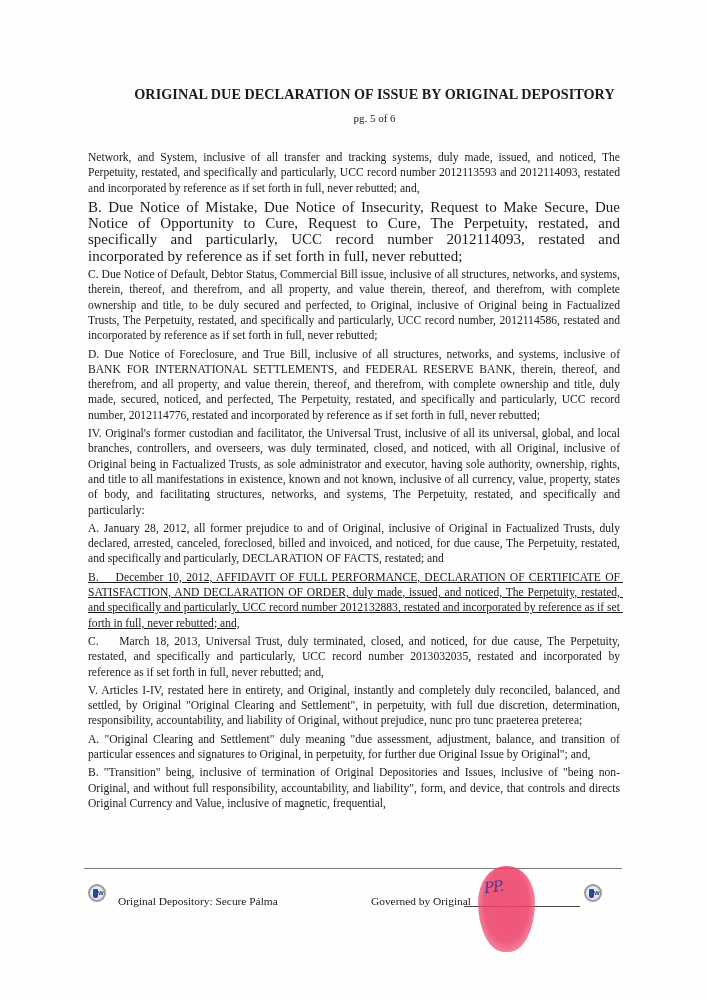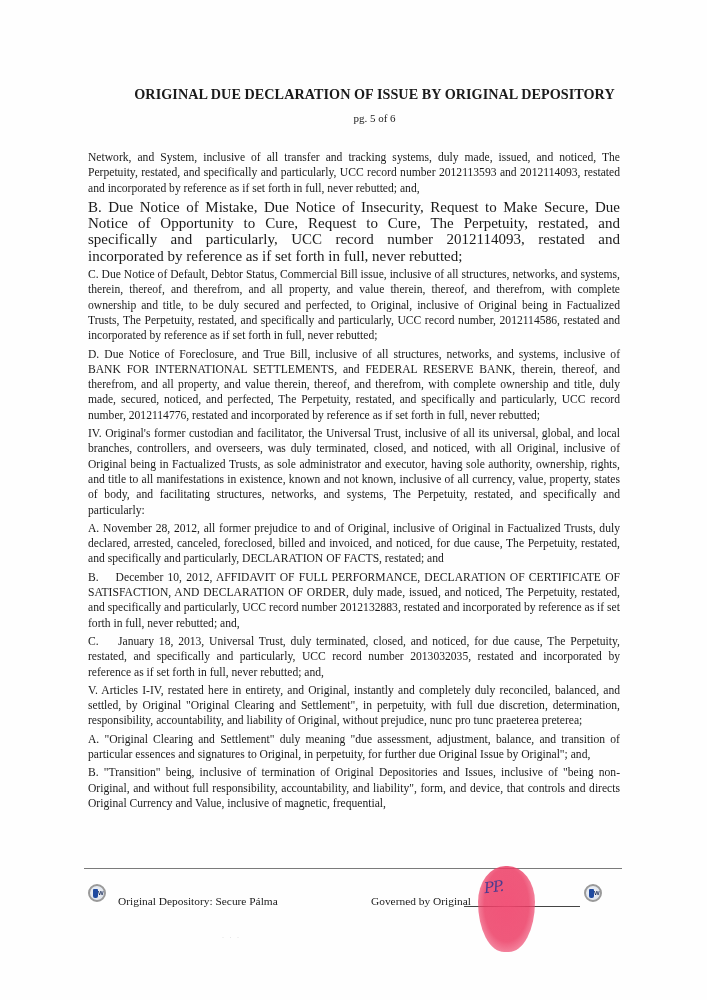--- a/index.html
+++ b/index.html
@@ -160,23 +160,23 @@
     <p class="doc-title">ORIGINAL DUE DECLARATION OF ISSUE BY ORIGINAL DEPOSITORY</p>
     <p class="page-number">pg. 5 of 6</p>
   </div>
 
   <div class="body-text">
     <p class="para">Network, and System, inclusive of all transfer and tracking systems, duly made, issued, and noticed, The Perpetuity, restated, and specifically and particularly, UCC record number 2012113593 and 2012114093, restated and incorporated by reference as if set forth in full, never rebutted; and,</p>
     <p class="para larger">B. Due Notice of Mistake, Due Notice of Insecurity, Request to Make Secure, Due Notice of Opportunity to Cure, Request to Cure, The Perpetuity, restated, and specifically and particularly, UCC record number 2012114093, restated and incorporated by reference as if set forth in full, never rebutted;</p>
     <p class="para">C. Due Notice of Default, Debtor Status, Commercial Bill issue, inclusive of all structures, networks, and systems, therein, thereof, and therefrom, and all property, and value therein, thereof, and therefrom, with complete ownership and title, to be duly secured and perfected, to Original, inclusive of Original being in Factualized Trusts, The Perpetuity, restated, and specifically and particularly, UCC record number, 2012114586, restated and incorporated by reference as if set forth in full, never rebutted;</p>
     <p class="para">D. Due Notice of Foreclosure, and True Bill, inclusive of all structures, networks, and systems, inclusive of BANK FOR INTERNATIONAL SETTLEMENTS, and FEDERAL RESERVE BANK, therein, thereof, and therefrom, and all property, and value therein, thereof, and therefrom, with complete ownership and title, duly made, secured, noticed, and perfected, The Perpetuity, restated, and specifically and particularly, UCC record number, 2012114776, restated and incorporated by reference as if set forth in full, never rebutted;</p>
     <p class="para">IV. Original's former custodian and facilitator, the Universal Trust, inclusive of all its universal, global, and local branches, controllers, and overseers, was duly terminated, closed, and noticed, with all Original, inclusive of Original being in Factualized Trusts, as sole administrator and executor, having sole authority, ownership, rights, and title to all manifestations in existence, known and not known, inclusive of all currency, value, property, states of body, and facilitating structures, networks, and systems, The Perpetuity, restated, and specifically and particularly:</p>
-    <p class="para">A. November 28, 2012, all former prejudice to and of Original, inclusive of Original in Factualized Trusts, duly declared, arrested, canceled, foreclosed, billed and invoiced, and noticed, for due cause, The Perpetuity, restated, and specifically and particularly, DECLARATION OF FACTS, restated; and</p>
-    <p class="para" style="white-space: pre-wrap;">B.    December 10, 2012, AFFIDAVIT OF FULL PERFORMANCE, DECLARATION OF CERTIFICATE OF SATISFACTION, AND DECLARATION OF ORDER, duly made, issued, and noticed, The Perpetuity, restated, and specifically and particularly, UCC record number 2012132883, restated and incorporated by reference as if set forth in full, never rebutted; and,</p>
-    <p class="para" style="white-space: pre-wrap;">C.    January 18, 2013, Universal Trust, duly terminated, closed, and noticed, for due cause, The Perpetuity, restated, and specifically and particularly, UCC record number 2013032035, restated and incorporated by reference as if set forth in full, never rebutted; and,</p>
+    <p class="para">A. January 28, 2012, all former prejudice to and of Original, inclusive of Original in Factualized Trusts, duly declared, arrested, canceled, foreclosed, billed and invoiced, and noticed, for due cause, The Perpetuity, restated, and specifically and particularly, DECLARATION OF FACTS, restated; and</p>
+    <p class="para" style="white-space: pre-wrap; text-decoration: underline;">B.    December 10, 2012, AFFIDAVIT OF FULL PERFORMANCE, DECLARATION OF CERTIFICATE OF SATISFACTION, AND DECLARATION OF ORDER, duly made, issued, and noticed, The Perpetuity, restated, and specifically and particularly, UCC record number 2012132883, restated and incorporated by reference as if set forth in full, never rebutted; and,</p>
+    <p class="para" style="white-space: pre-wrap;">C.    March 18, 2013, Universal Trust, duly terminated, closed, and noticed, for due cause, The Perpetuity, restated, and specifically and particularly, UCC record number 2013032035, restated and incorporated by reference as if set forth in full, never rebutted; and,</p>
     <p class="para">V. Articles I-IV, restated here in entirety, and Original, instantly and completely duly reconciled, balanced, and settled, by Original "Original Clearing and Settlement", in perpetuity, with full due discretion, determination, responsibility, accountability, and liability of Original, without prejudice, nunc pro tunc praeterea preterea;</p>
     <p class="para">A. "Original Clearing and Settlement" duly meaning "due assessment, adjustment, balance, and transition of particular essences and signatures to Original, in perpetuity, for further due Original Issue by Original"; and,</p>
     <p class="para">B. "Transition" being, inclusive of termination of Original Depositories and Issues, inclusive of "being non-Original, and without full responsibility, accountability, and liability", form, and device, that controls and directs Original Currency and Value, inclusive of magnetic, frequential,</p>
   </div>
 
   <div class="footer-rule"></div>
 
   <div class="logo logo-left">
     <span class="glyph-a"></span>
     <span class="glyph-b">W</span>

